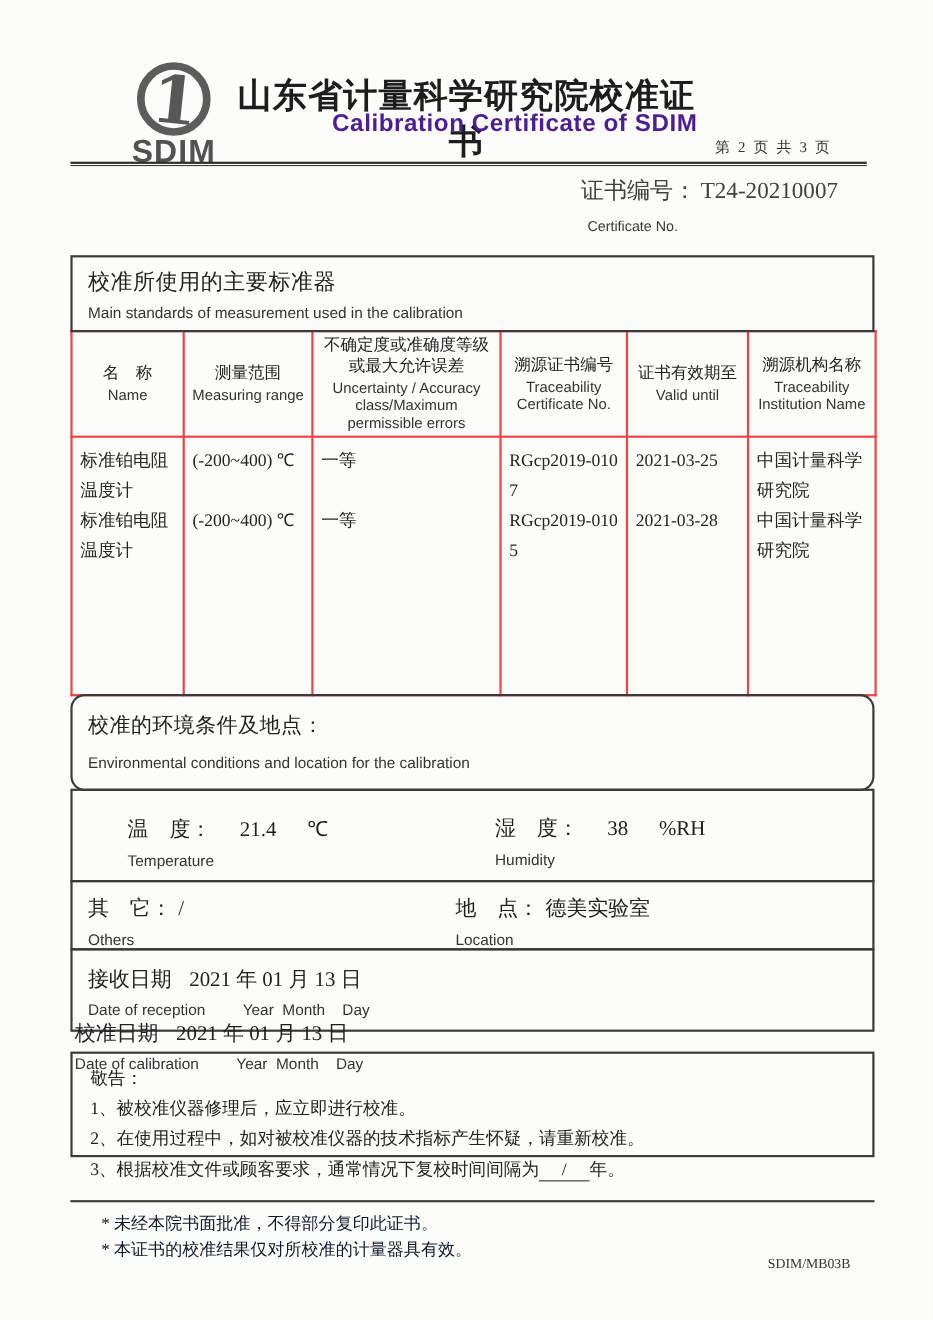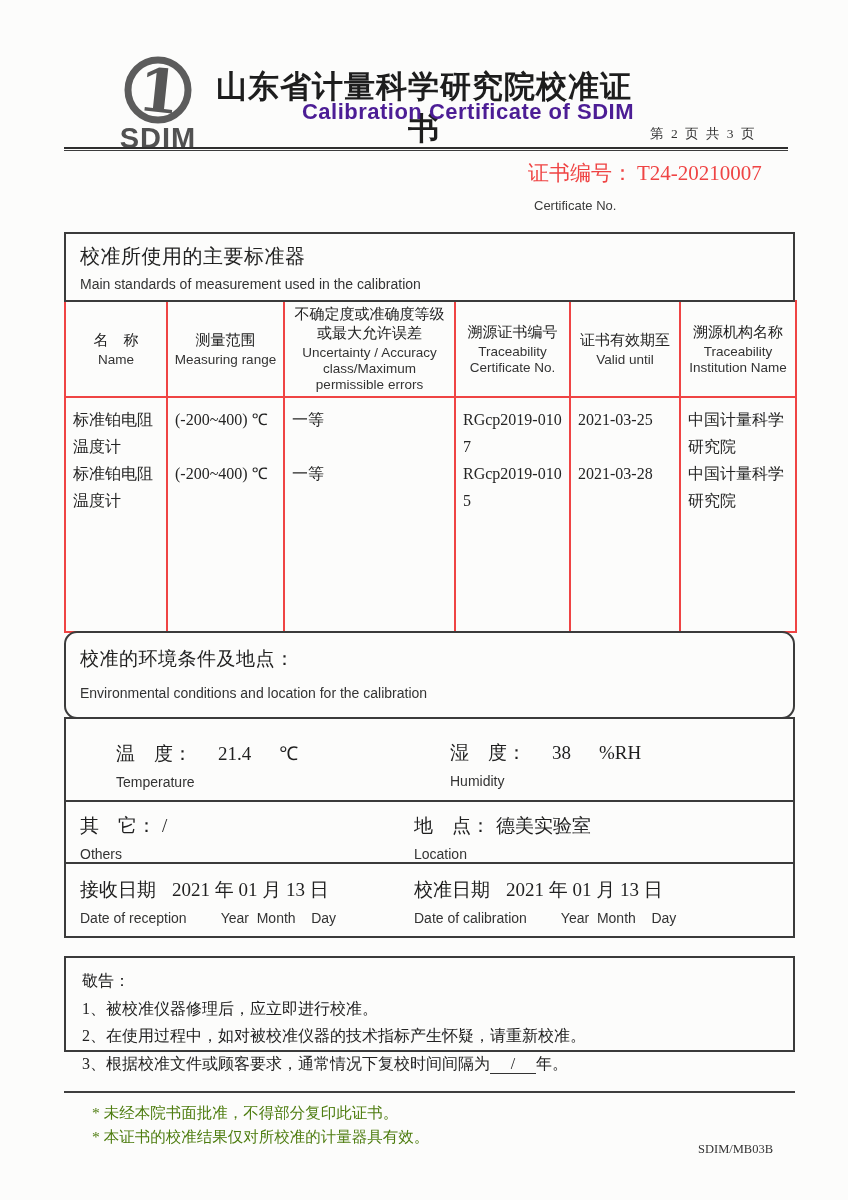--- a/index.html
+++ b/index.html
@@ -16,21 +16,21 @@
     font-size:29px; color:#515151; letter-spacing:1px; margin-top:-12px; }
   .title-zh { position:absolute; left:214px; top:66px; width:420px; text-align:center;
     font-size:31px; font-weight:bold; letter-spacing:1px; color:#1d1d1d; }
   .title-en { position:absolute; left:214px; top:99px; width:420px; text-align:right;
     font-family:"Liberation Sans", sans-serif; font-weight:bold; font-size:22px;
     color:#4c1d95; letter-spacing:.5px; }
   .page-info { position:absolute; left:650px; top:125px; font-size:13.5px;
     letter-spacing:2px; color:#333; }
   .double-rule { position:absolute; left:64px; top:147px; width:724px; height:4px;
     border-top:2.5px solid #2e2e2e; border-bottom:1.5px solid #3c3c3c; }
-  .cert-line { position:absolute; left:528px; top:159px; font-size:21px; color:#ef4444; }
+  .cert-line { position:absolute; left:528px; top:159px; font-size:21px; color:#404040; }
   .cert-line .num { margin-left:4px; }
   .cert-en { position:absolute; left:534px; top:198px; font-family:"Liberation Sans", sans-serif;
     font-size:13px; color:#3a3a3a; }
   
   .doc { position:absolute; left:64px; top:232px; width:731px; }
   .box { border:2px solid #3b3b3b; margin-top:-2px; position:relative; background:transparent; }
   .box.first { margin-top:0; }
   .sec-zh { font-size:20px; letter-spacing:.5px; color:#222; }
   .sec-en { font-family:"Liberation Sans", sans-serif; font-size:14px; color:#333; }
   .box-standards { height:70px; padding:9px 14px 0; }
@@ -50,39 +50,39 @@
   .entry { height:54px; overflow:hidden; }
   
   .box-env { height:88px; padding:13px 14px 0;border-radius:13px; }
   .box-env .sec-zh { font-size:19px; }
   .box-env .sec-en { margin-top:13px; }
   .flexrow { display:flex; }
   .half-l { width:346px; padding-left:14px; }
   .half-r { flex:1; padding-left:2px; }
   .box-temp { height:85px; padding-top:21px;padding-left:36px; }
   .box-others { height:64px; padding-top:11px; }
-  .box-dates { height:76px; padding-top:13px; }
+  .box-dates { height:76px; padding-top:13px;flex-direction:column; }
   .field-zh { font-size:19px; color:#1f1f1f; white-space:nowrap; }
   .field-zh .val { margin-left:26px; }
   .field-zh .unit { margin-left:28px; }
   .field-zh .val-close { margin-left:6px; }
   .en-label { font-family:"Liberation Sans", sans-serif; font-size:14px; color:#333; margin-top:7px; }
   .date-line { font-size:19px; color:#1f1f1f; white-space:nowrap; }
   .date-line .dateval { margin-left:16px; }
   .units { margin-left:34px; white-space:pre; }
   
   .box-notice { margin-top:18px; height:96px; padding:9px 16px 0; font-size:16px;
     line-height:27.5px; color:#222; }
   .blank-slash { display:inline-block; min-width:46px; text-align:center;
     border-bottom:1.5px solid #333; line-height:19px; }
   
   .footer-rule { position:absolute; left:64px; top:1091px; width:731px;
     border-top:2px solid #3f3f3f; }
   .footnotes { position:absolute; left:92px; top:1101px; font-size:15.5px;
-    line-height:23.5px; color:#4d7c0f; }
+    line-height:23.5px; color:#0f172a; }
   .form-code { position:absolute; left:698px; top:1142px; font-size:12.5px; color:#333; }
 </style>
 </head>
 <body>
 
 <div class="page">
 
   <div class="logo">
     <svg width="80" height="82" viewBox="0 0 80 82">
       <circle cx="40" cy="38" r="30" fill="none" stroke="#5c5c5c" stroke-width="7"></circle>

